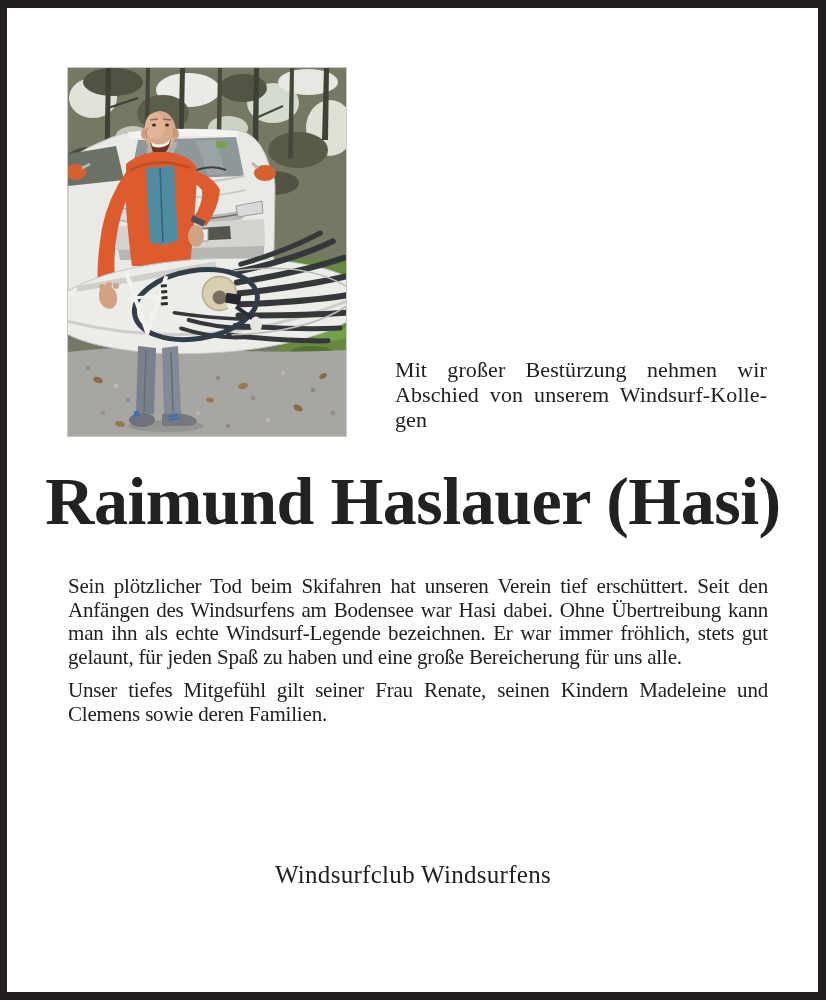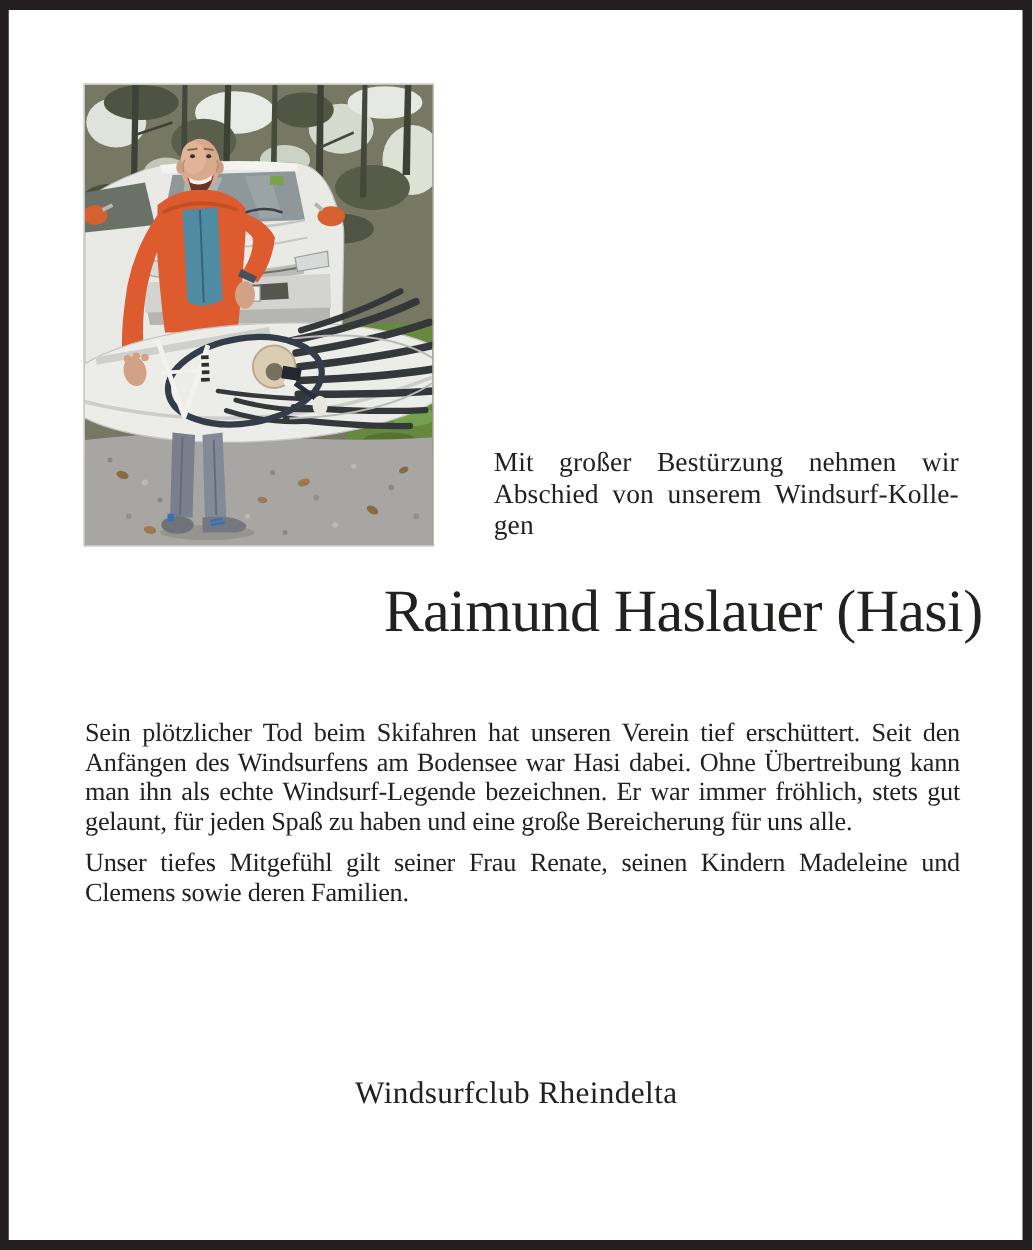--- a/index.html
+++ b/index.html
@@ -47,24 +47,24 @@
     text-align: justify;
     letter-spacing: 0.1px;
     hyphens: manual;
   }
   .headline {
     position: absolute;
     left: 40px;
     top: 464px;
     width: 746px;
     margin: 0;
-    text-align: right;
-    font-size: 48px;
+    text-align: center;
+    font-size: 68px;
     line-height: 1.1;
-    font-weight: 400;
+    font-weight: 700;
     letter-spacing: -0.5px;
     white-space: nowrap;
   }
   .bodytext {
     position: absolute;
     left: 68px;
     top: 575px;
     width: 700px;
     font-size: 21px;
     line-height: 23.5px;
@@ -260,15 +260,15 @@
 
   <div class="intro">Mit großer Bestürzung nehmen wir Abschied von unserem Windsurf-Kolle­gen</div>
 
   <h1 class="headline">Raimund Haslauer (Hasi)</h1>
 
   <div class="bodytext">
     <p>Sein plötzlicher Tod beim Skifahren hat unseren Verein tief erschüttert. Seit den Anfängen des Windsurfens am Bodensee war Hasi dabei. Ohne Über­treibung kann man ihn als echte Windsurf-Legende bezeichnen. Er war immer fröhlich, stets gut gelaunt, für jeden Spaß zu haben und eine große Bereicherung für uns alle.</p>
     <p>Unser tiefes Mitgefühl gilt seiner Frau Renate, seinen Kindern Madeleine und Clemens sowie deren Familien.</p>
   </div>
 
-  <div class="signature">Windsurfclub Rheindelta</div>
+  <div class="signature">Windsurfclub Windsurfens</div>
 
 </div>
 
 </body></html>

